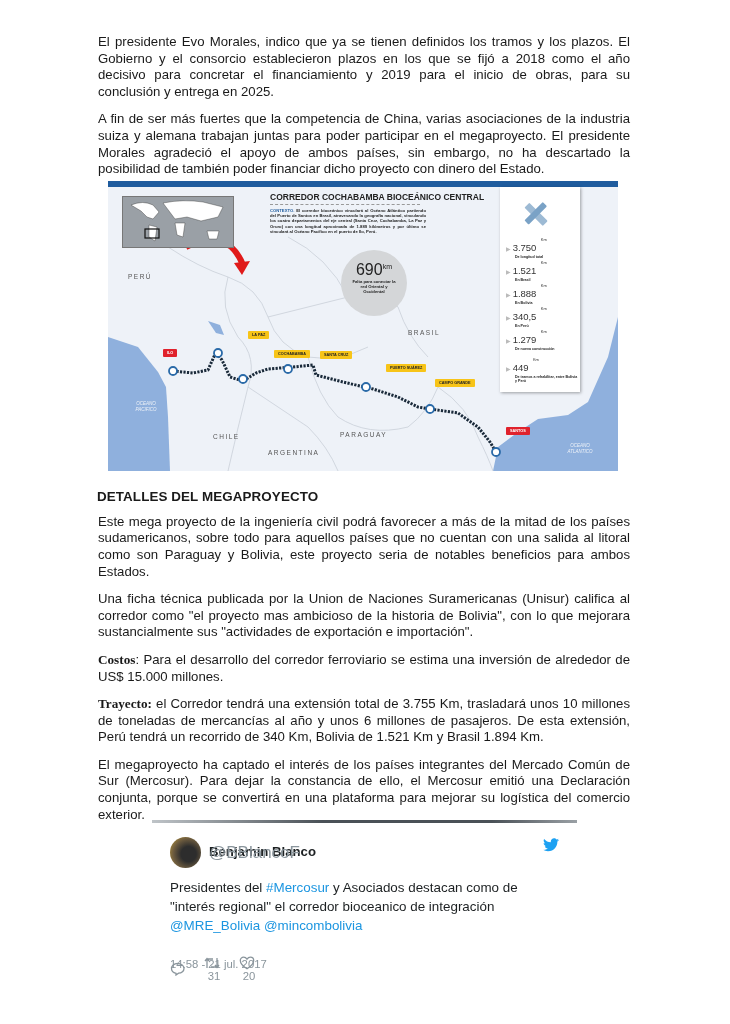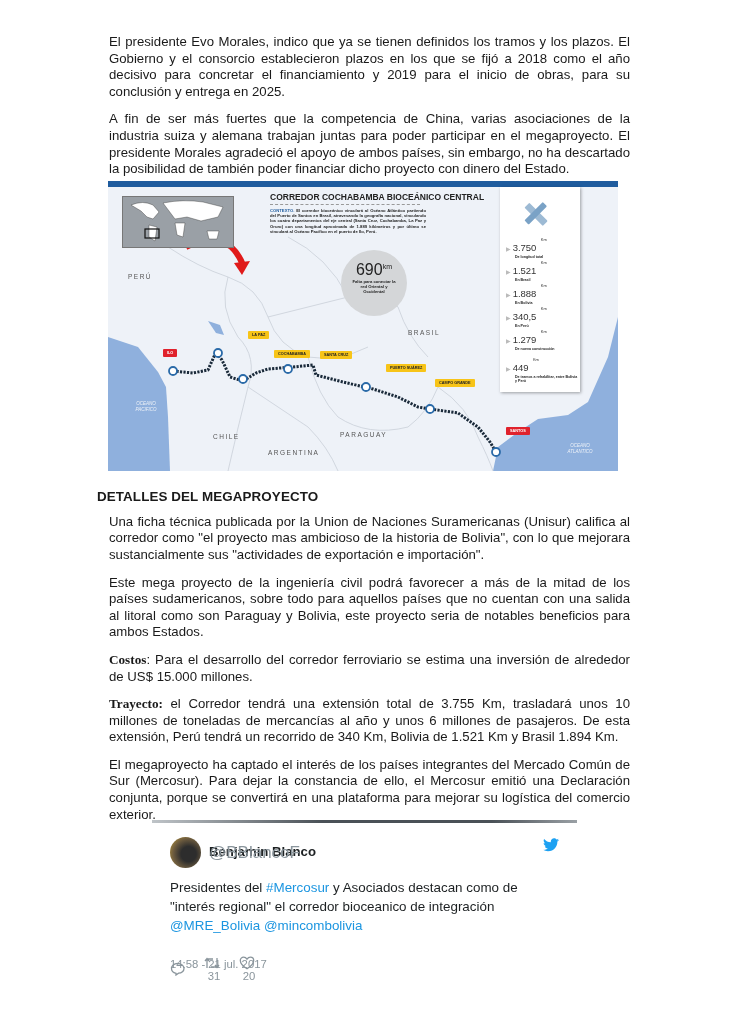--- a/index.html
+++ b/index.html
@@ -1,19 +1,19 @@
 <!DOCTYPE html>
 <html><head>
 <meta charset="utf-8">
 <style>
   html, body { margin: 0; padding: 0; background: #ffffff; }
   body { width: 730px; height: 1024px; position: relative; overflow: hidden;
          font-family: "Liberation Sans", sans-serif; color: #1a1a1a; }
   .article { position: absolute; left: 97px; top: 34px; width: 533px; }
-  p.para { margin: 0 0 11px 12px; font-size: 13.2px; line-height: 16.6px; text-align: justify; }
+  p.para { margin: 0 0 11px 1px; font-size: 13.2px; line-height: 16.6px; text-align: justify; }
   h2.section { margin: 0 0 10px 0; font-size: 13.4px; font-weight: bold; letter-spacing: 0.1px; }
   b.lead { font-weight: bold; font-family: Liberation Serif, serif; }
 
   
   .infographic { position: absolute; left: 108px; top: 181px; width: 510px; height: 290px;
                  background: #eef2f8; overflow: hidden; }
   .info-topbar { position: absolute; left: 0; top: 0; width: 100%; height: 6px; background: #1f5c9e; }
   .info-map { position: absolute; left: 0; top: 6px; width: 100%; height: 284px; }
   .worldmap { position: absolute; left: 14px; top: 15px; width: 110px; height: 50px; background: #9aa0a6;
               border: 1px solid #777; }
@@ -61,22 +61,22 @@
 </head>
 <body>
 
 <div class="article">
   <p class="para">El presidente Evo Morales, indico que ya se tienen definidos los tramos y los plazos. El Gobierno y el consorcio establecieron plazos en los que se fijó a 2018 como el año decisivo para concretar el financiamiento y 2019 para el inicio de obras, para su conclusión y entrega en 2025.</p>
   <p class="para">A fin de ser más fuertes que la competencia de China, varias asociaciones de la industria suiza y alemana trabajan juntas para poder participar en el megaproyecto. El presidente Morales agradeció el apoyo de ambos países, sin embargo, no ha descartado la posibilidad de también poder financiar dicho proyecto con dinero del Estado.</p>
 
   <div style="height:300px"></div>
 
   <h2 class="section">DETALLES DEL MEGAPROYECTO</h2>
+  <p class="para">Este mega proyecto de la ingeniería civil podrá favorecer a más de la mitad de los países sudamericanos, sobre todo para aquellos países que no cuentan con una salida al litoral como son Paraguay y Bolivia, este proyecto seria de notables beneficios para ambos Estados.</p>
   <p class="para">Una ficha técnica publicada por la Union de Naciones Suramericanas (Unisur) califica al corredor como "el proyecto mas ambicioso de la historia de Bolivia", con lo que mejorara sustancialmente sus "actividades de exportación e importación".</p>
-  <p class="para">Este mega proyecto de la ingeniería civil podrá favorecer a más de la mitad de los países sudamericanos, sobre todo para aquellos países que no cuentan con una salida al litoral como son Paraguay y Bolivia, este proyecto seria de notables beneficios para ambos Estados.</p>
   <p class="para"><b class="lead">Costos</b><span>: Para el desarrollo del corredor ferroviario se estima una inversión de alrededor de US$ 15.000 millones.</span></p>
   <p class="para"><b class="lead">Trayecto:</b><span> el Corredor tendrá una extensión total de 3.755 Km, trasladará unos 10 millones de toneladas de mercancías al año y unos 6 millones de pasajeros. De esta extensión, Perú tendrá un recorrido de 340 Km, Bolivia de 1.521 Km y Brasil 1.894 Km.</span></p>
   <p class="para">El megaproyecto ha captado el interés de los países integrantes del Mercado Común de Sur (Mercosur). Para dejar la constancia de ello, el Mercosur emitió una Declaración conjunta, porque se convertirá en una plataforma para mejorar su logística del comercio exterior.</p>
 </div>
 
 <div class="infographic">
   <div class="info-topbar"></div>
   <svg class="info-map" viewBox="0 0 510 284">
 
     <path d="M0 150 L30 160 L50 185 L58 200 L60 230 L62 284 L0 284 Z" fill="#8fb0dd"></path>

